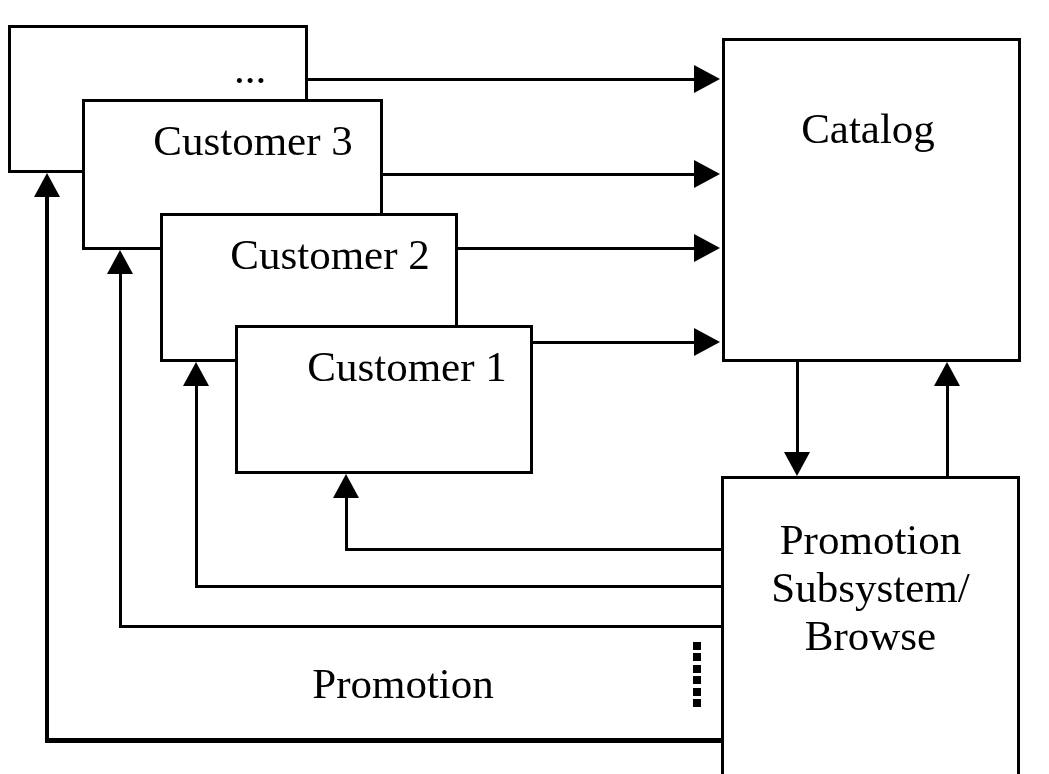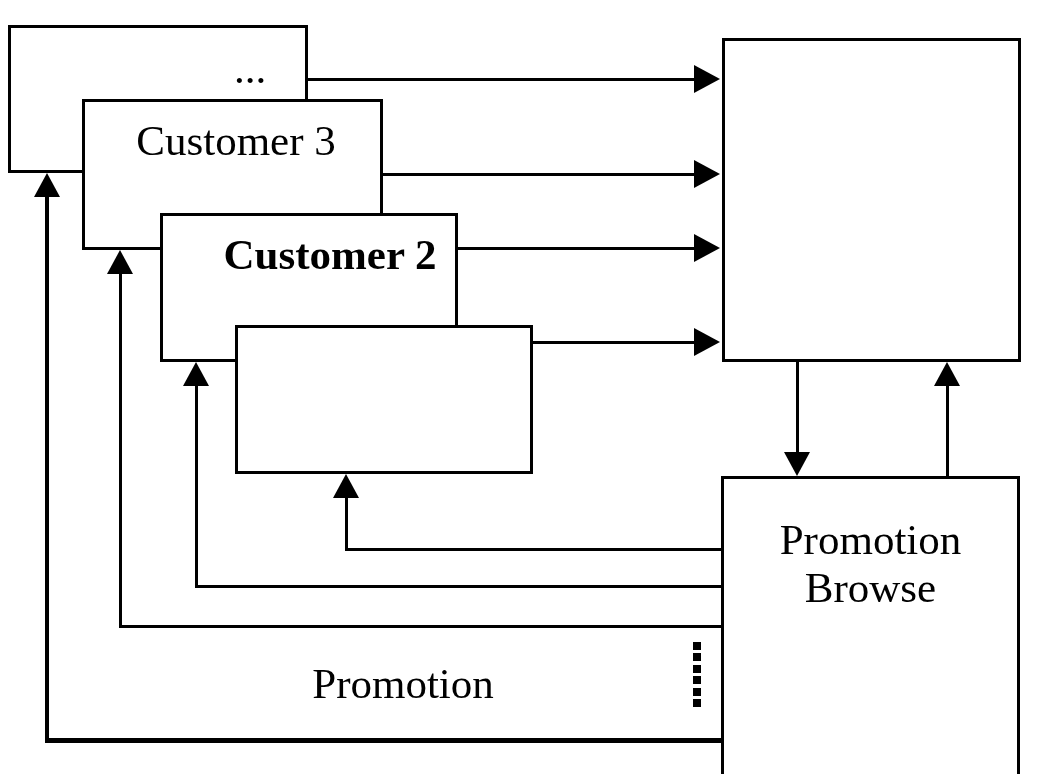--- a/index.html
+++ b/index.html
@@ -42,24 +42,27 @@
 
   <div class="box z1" style="left:8px;top:25px;width:300px;height:148px;"></div>
   <div class="box z2" style="left:82px;top:99px;width:301px;height:151px;"></div>
   <div class="box z3" style="left:160px;top:213px;width:298px;height:149px;"></div>
   <div class="box z4" style="left:235px;top:325px;width:298px;height:149px;"></div>
 
   <div class="box" style="left:722px;top:38px;width:299px;height:324px;"></div>
   <div class="box" style="left:721px;top:476px;width:299px;height:305px;"></div>
 
   <div class="lbl" style="left:250px;top:68px;">...</div>
-  <div class="lbl" style="left:236px;top:140px;">Customer 3</div>
-  <div class="lbl" style="left:330px;top:254px;font-weight:bold;">Customer 2</div>
+  <div class="lbl" style="left:253px;top:140px;">Customer 3</div>
+  <div class="lbl" style="left:330px;top:254px;">Customer 2</div>
+  <div class="lbl" style="left:407px;top:366px;">Customer 1</div>
+  <div class="lbl" style="left:868px;top:128px;">Catalog</div>
   <div class="promo-text">
     <span>Promotion</span>
+    <span>Subsystem/</span>
     <span>Browse</span>
   </div>
 
   <div class="lbl" style="left:403px;top:683px;">Promotion</div>
 
   <div class="hline" style="left:308px;top:78px;width:387px;"></div>
   <div class="head-right" style="left:694px;top:65px;"></div>
 
   <div class="hline" style="left:383px;top:173px;width:312px;"></div>
   <div class="head-right" style="left:694px;top:160px;"></div>

